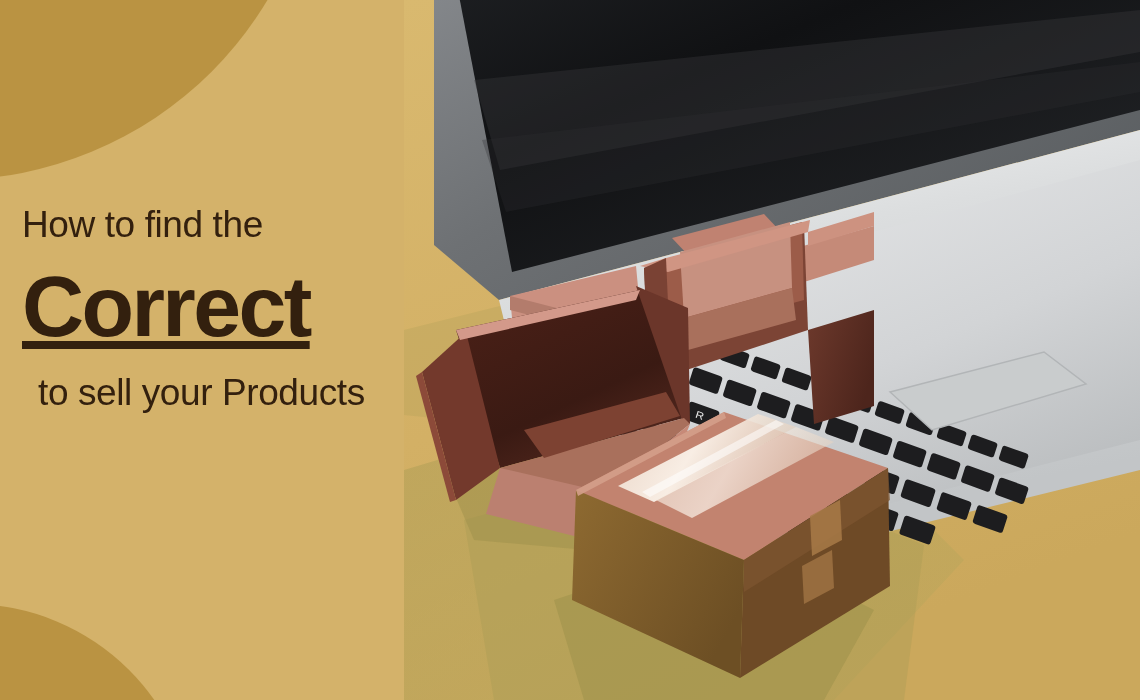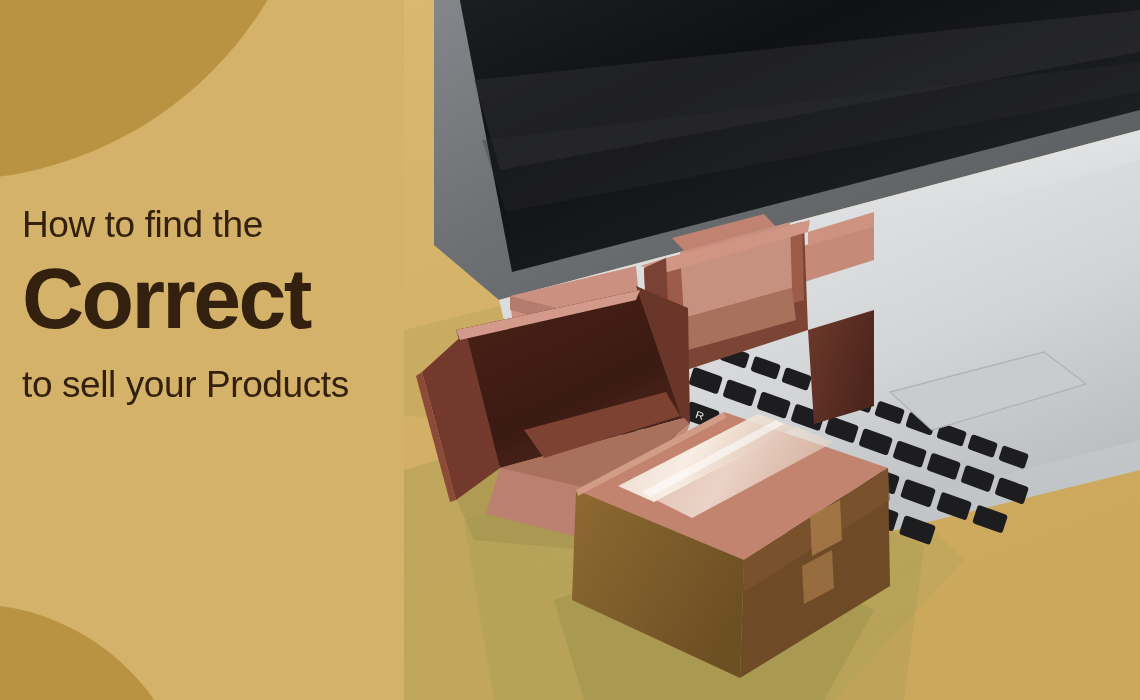--- a/index.html
+++ b/index.html
@@ -63,23 +63,23 @@
     letter-spacing:-0.4px;
     white-space:nowrap;
   }
   .line-lg{
     font-size:86px;
     line-height:0.97;
     font-weight:700;
     letter-spacing:-2.6px;
     white-space:nowrap;
   }
-  .kicker{margin-bottom:14px;}
-  .line-lg.first{margin-bottom:2px;}
-  .tagline{margin-top:26px;}
+  .kicker{margin-bottom:22px;}
+  .line-lg.first{margin-bottom:2px;text-decoration:underline;}
+  .tagline{margin-top:26px;margin-left:16px;}
 </style>
 </head>
 <body>
 
 <div class="stage">
 
   <div class="deco deco-tl"></div>
   <div class="deco deco-bl"></div>
   <div class="deco deco-br-outer"></div>
   <div class="deco deco-br-inner"></div>

